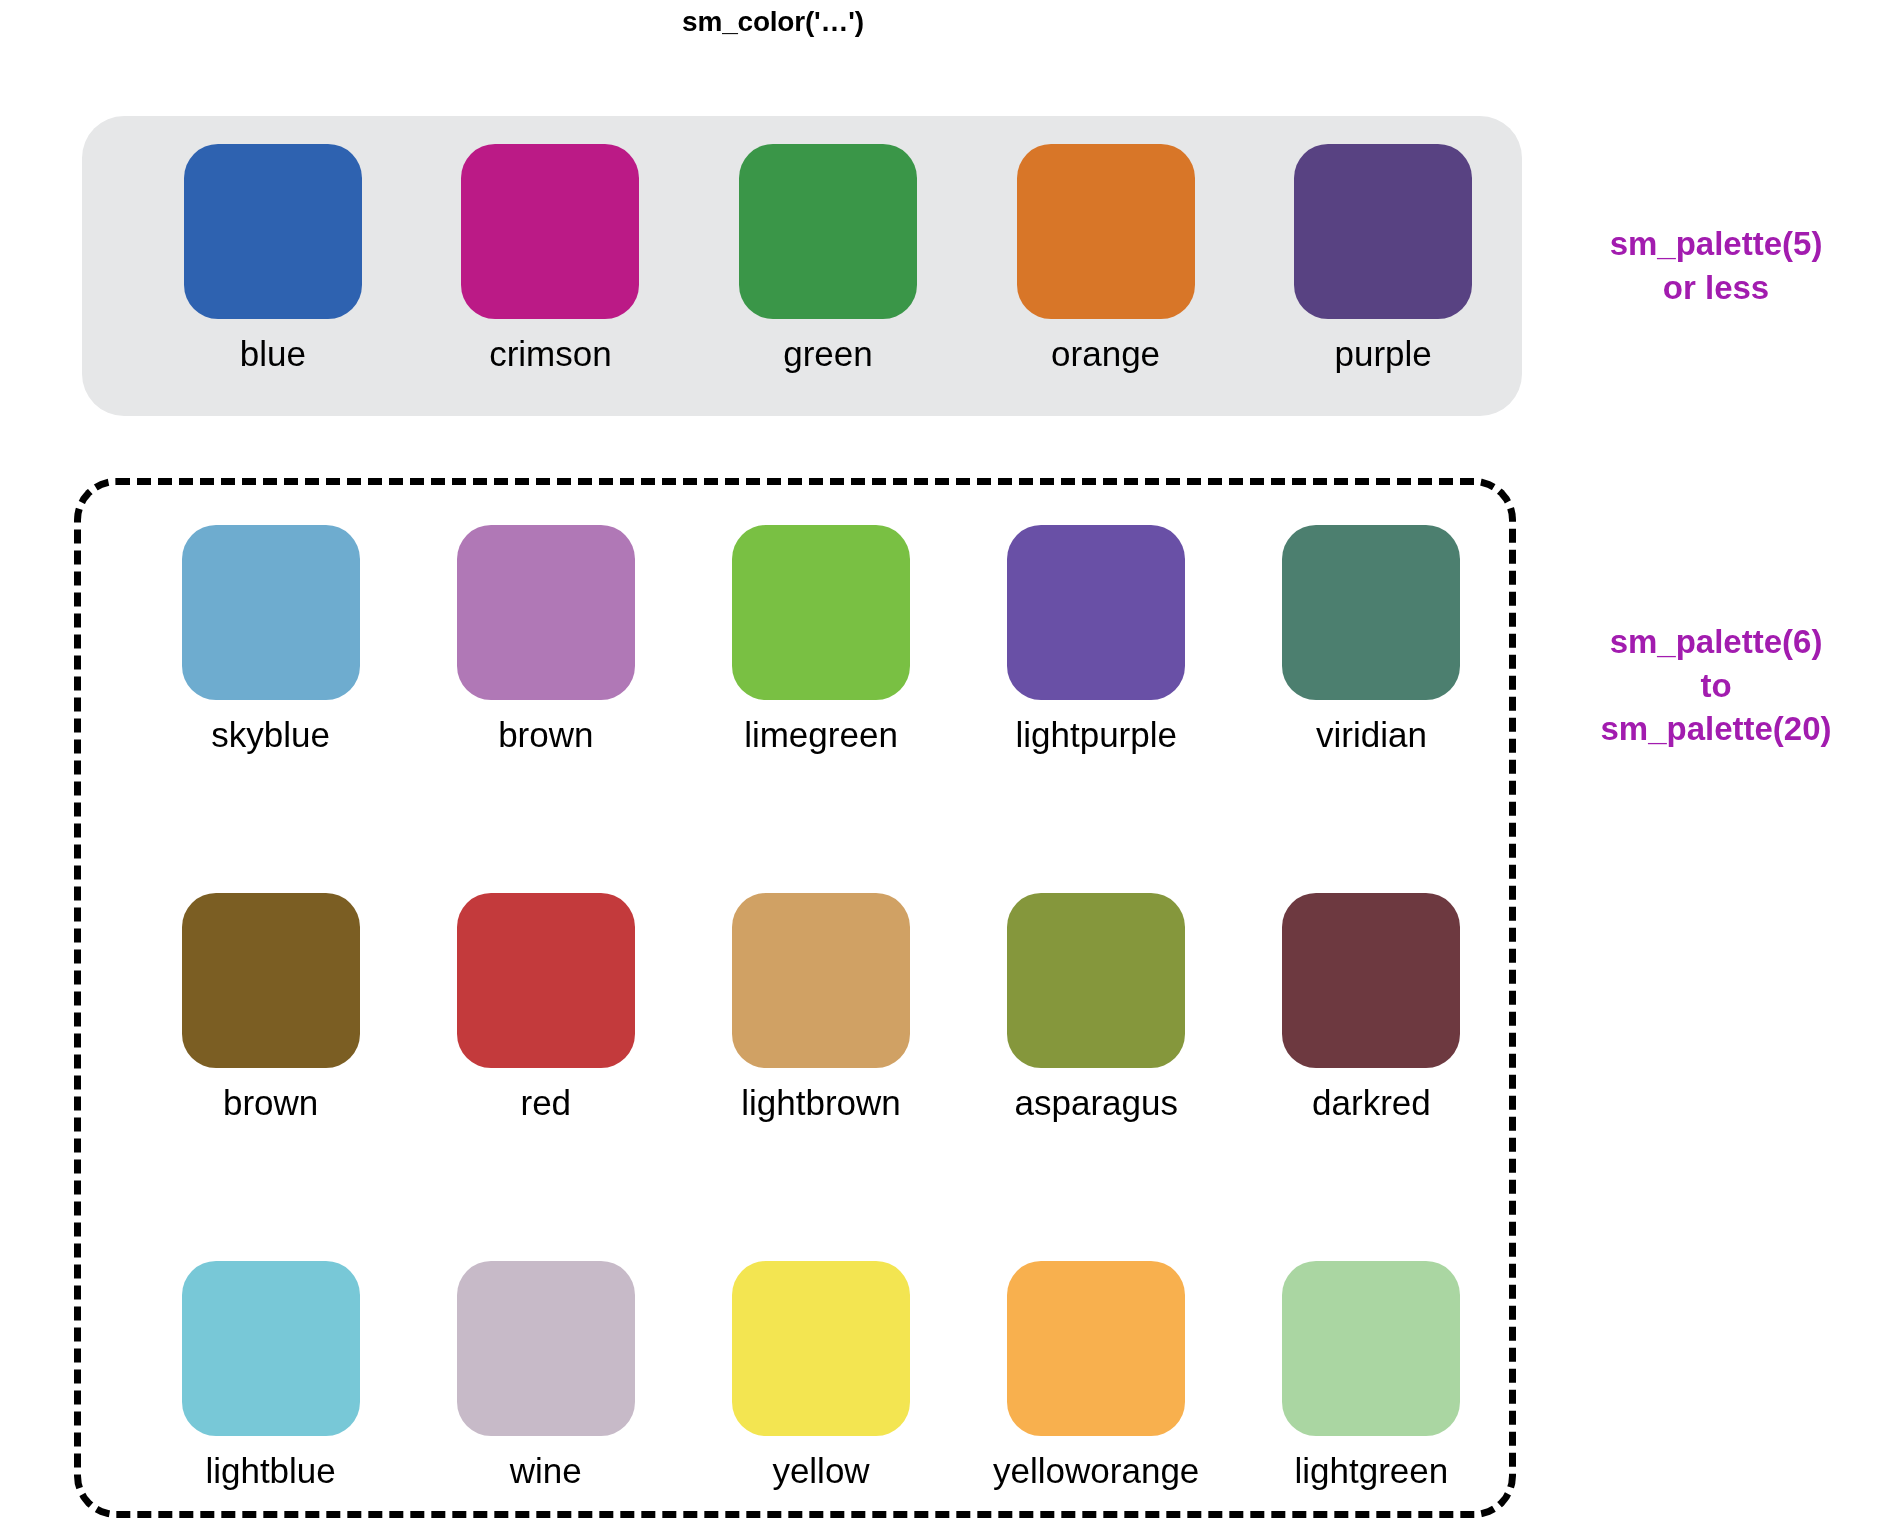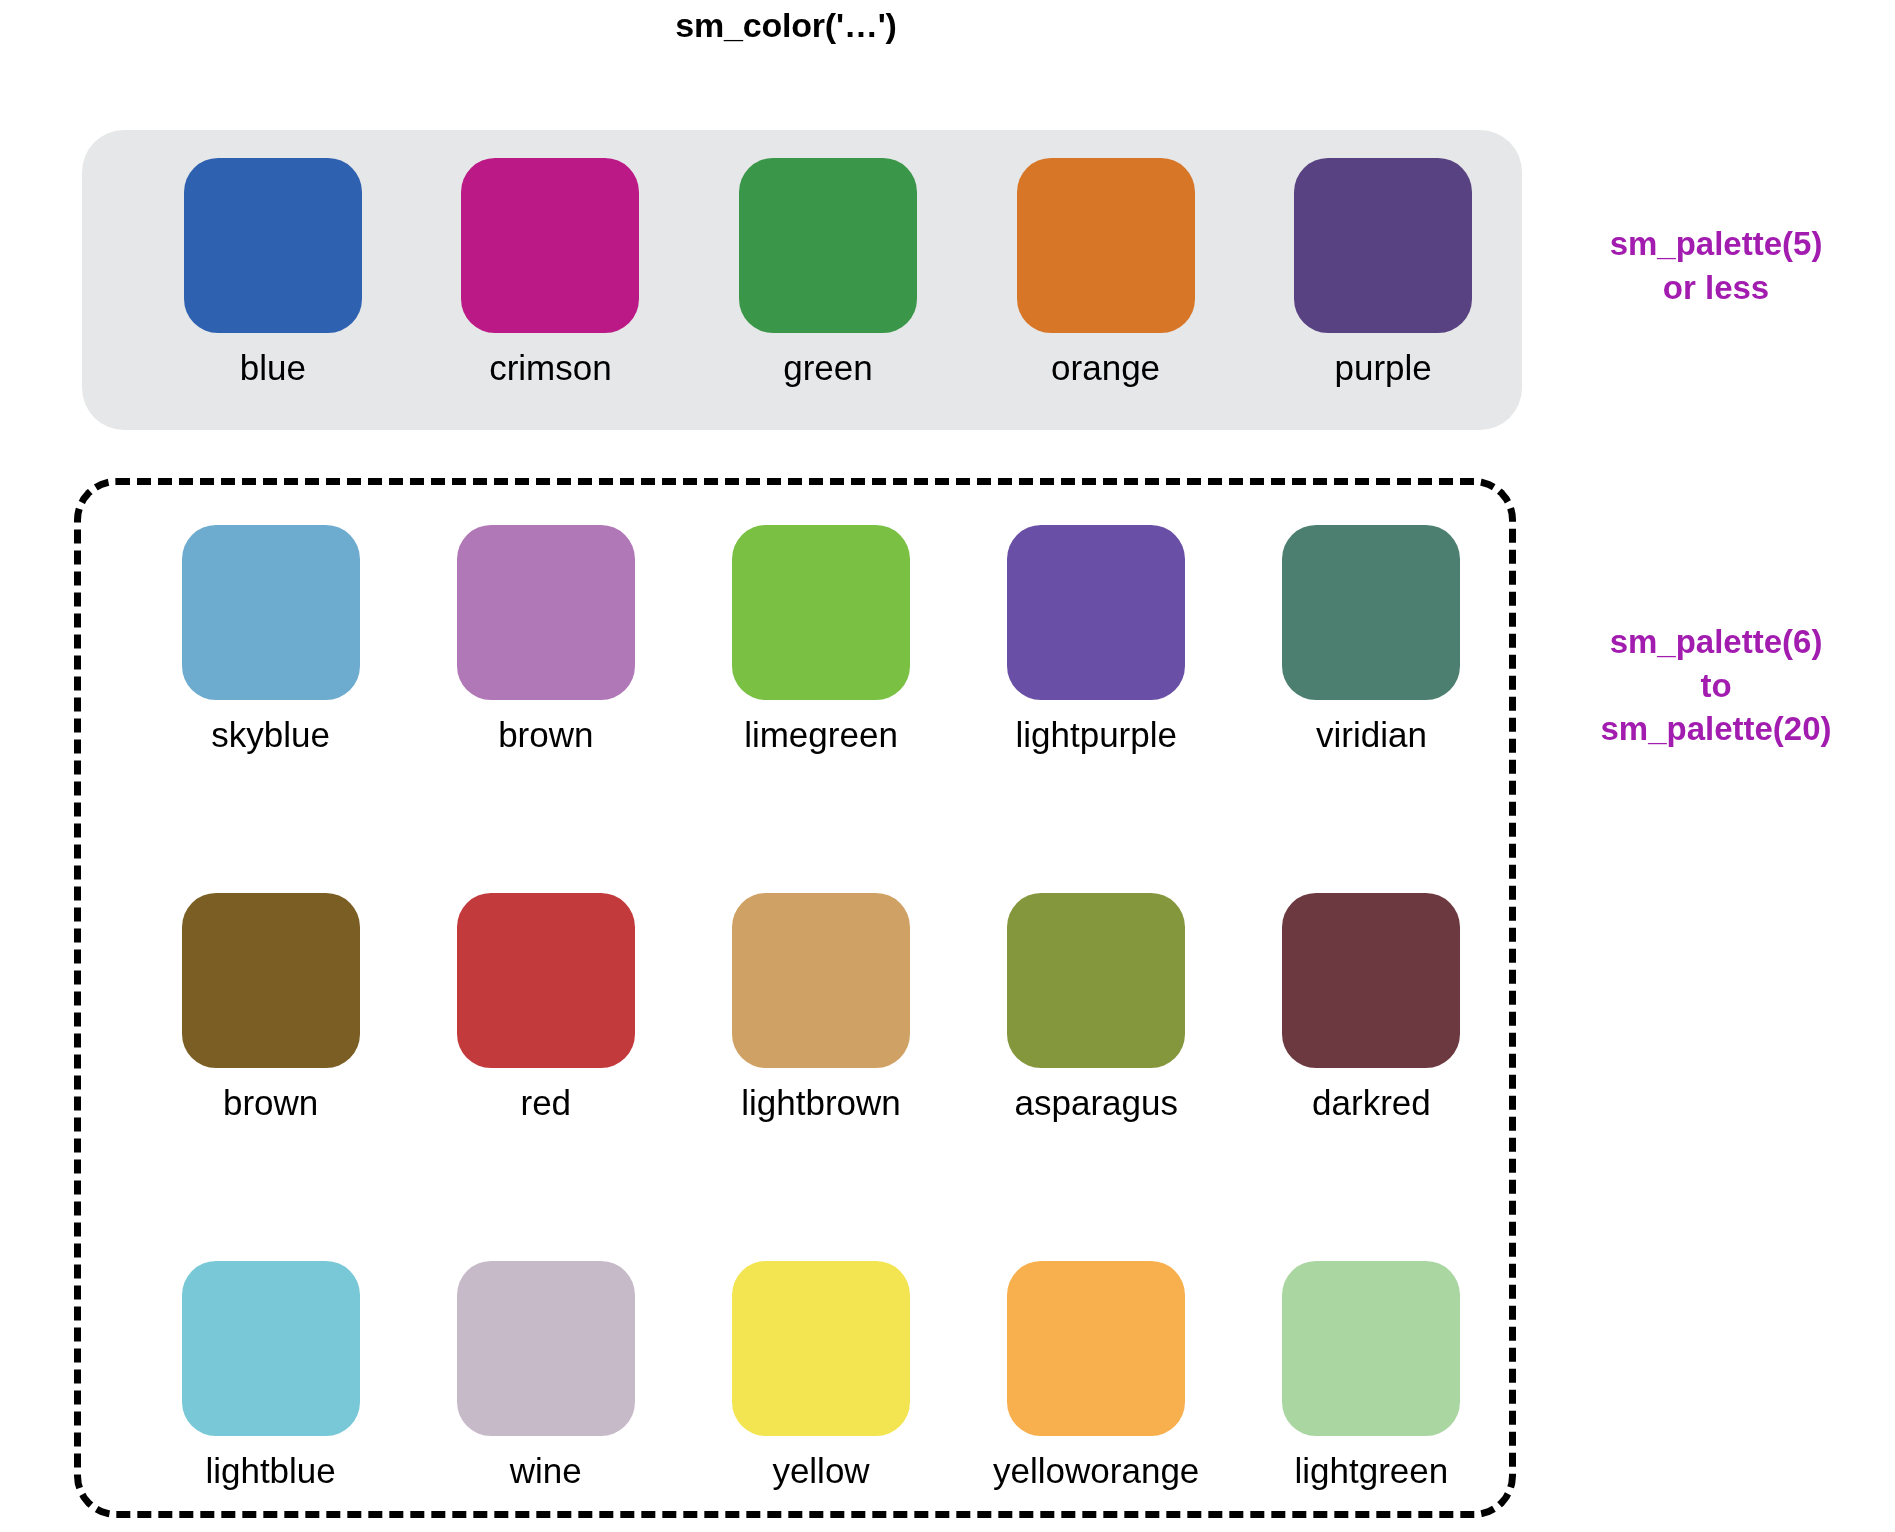--- a/index.html
+++ b/index.html
@@ -12,33 +12,33 @@
     height: 1532px;
     font-family: "Liberation Sans", sans-serif;
     color: #000000;
     overflow: hidden;
     position: relative;
   }
 
   #page-title {
     position: absolute;
     top: 6px;
-    left: 16px;
+    left: 3px;
     width: 1540px;
     text-align: center;
-    font-size: 34px;
+    font-size: 28px;
     font-weight: bold;
     letter-spacing: -0.2px;
   }
 
   
   #group-basic {
     position: absolute;
     left: 82px;
-    top: 130px;
+    top: 116px;
     width: 1440px;
     height: 300px;
     background: #e6e7e8;
     border-radius: 42px;
     box-sizing: border-box;
   }
 
   
   #group-extended {
     position: absolute;

